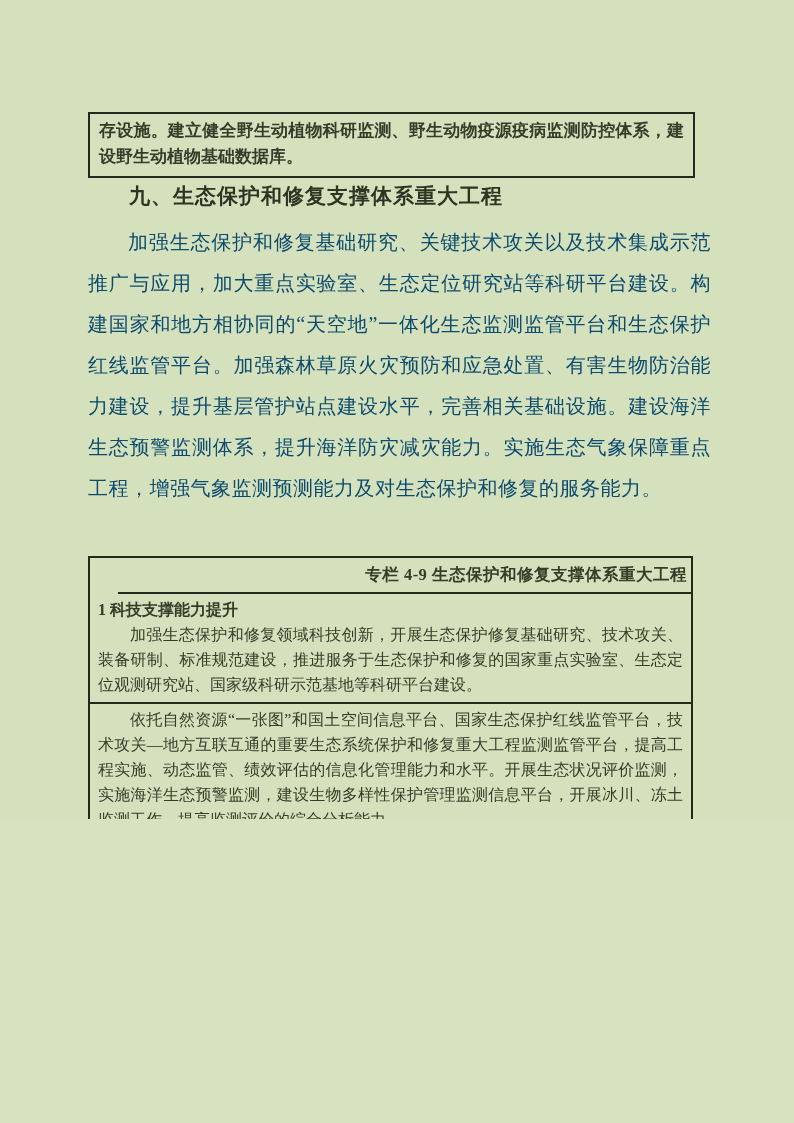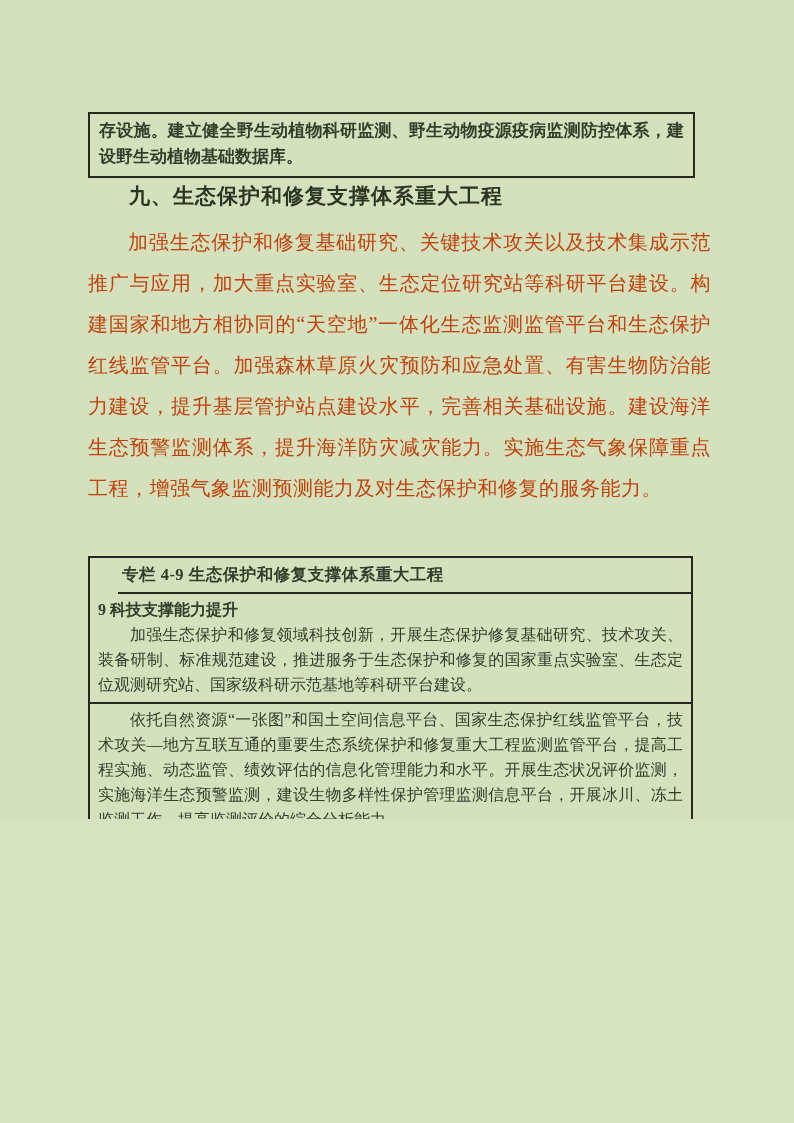--- a/index.html
+++ b/index.html
@@ -44,35 +44,35 @@
   .body-paragraph {
     position: absolute;
     left: 88px;
     top: 222px;
     width: 623px;
     font-size: 20px;
     line-height: 41px;
     text-align: justify;
     text-indent: 2em;
     letter-spacing: 0.5px;
-    color: #c2410c;
+    color: #0c4a6e;
   }
   
   .panel {
     position: absolute;
     left: 88px;
     top: 556px;
     width: 601px;
     border: 2px solid #23291e;
     font-size: 16px;
     color: #333d29;
   }
   .panel-title-row {
     border-bottom: 2px solid #23291e;
-    text-align: left;
+    text-align: right;
     font-weight: bold;
     font-size: 16.5px;
     padding: 6px 4px;
     letter-spacing: 0.5px;
     margin-left: 28px;
   }
   .panel-row {
     border-bottom: 2px solid #23291e;
     padding: 3px 8px 5px 8px;
     line-height: 25px;
@@ -106,21 +106,21 @@
   </div>
 
   <div class="section-heading">九、生态保护和修复支撑体系重大工程</div>
 
   <div class="body-paragraph">加强生态保护和修复基础研究、关键技术攻关以及技术集成示范推广与应用，加大重点实验室、生态定位研究站等科研平台建设。构建国家和地方相协同的“天空地”一体化生态监测监管平台和生态保护红线监管平台。加强森林草原火灾预防和应急处置、有害生物防治能力建设，提升基层管护站点建设水平，完善相关基础设施。建设海洋生态预警监测体系，提升海洋防灾减灾能力。实施生态气象保障重点工程，增强气象监测预测能力及对生态保护和修复的服务能力。</div>
 
   <div class="panel">
     <div class="panel-title-row">专栏 4-9 生态保护和修复支撑体系重大工程</div>
 
     <div class="panel-row">
-      <div class="panel-item-heading">9 科技支撑能力提升</div>
+      <div class="panel-item-heading">1 科技支撑能力提升</div>
       <div class="panel-item-body">加强生态保护和修复领域科技创新，开展生态保护修复基础研究、技术攻关、装备研制、标准规范建设，推进服务于生态保护和修复的国家重点实验室、生态定位观测研究站、国家级科研示范基地等科研平台建设。</div>
     </div>
 
     <div class="panel-row">
       <div class="panel-item-body">依托自然资源“一张图”和国土空间信息平台、国家生态保护红线监管平台，技术攻关—地方互联互通的重要生态系统保护和修复重大工程监测监管平台，提高工程实施、动态监管、绩效评估的信息化管理能力和水平。开展生态状况评价监测，实施海洋生态预警监测，建设生物多样性保护管理监测信息平台，开展冰川、冻土监测工作，提高监测评价的综合分析能力。</div>
     </div>
 
 
     <div class="panel-row">
       <div class="panel-item-heading">4 生态气象保障</div>

